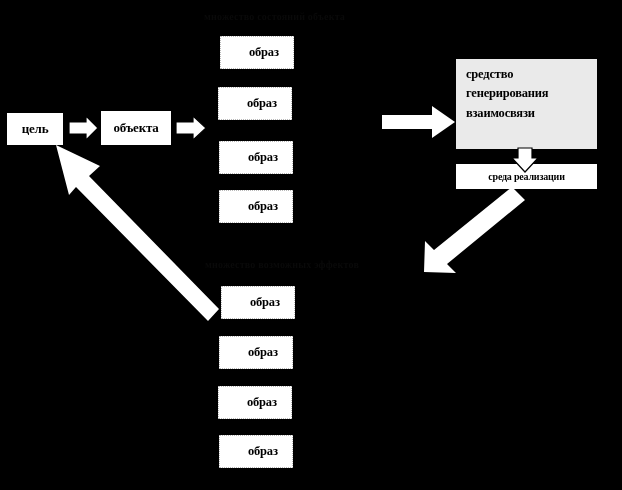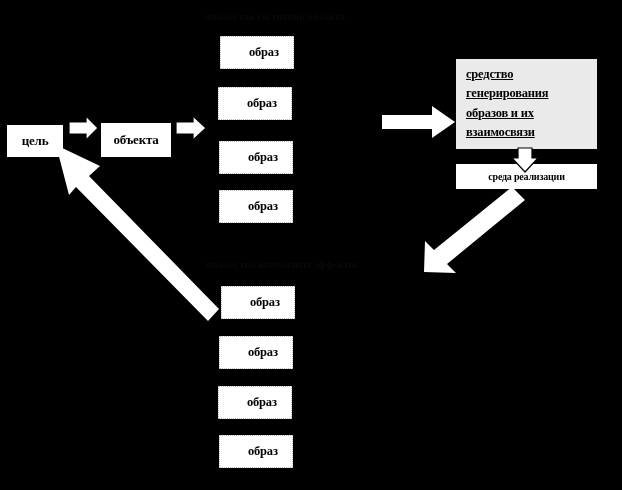--- a/index.html
+++ b/index.html
@@ -28,21 +28,20 @@
     color: #000000;
     font-weight: bold;
     font-size: 13px;
     line-height: 1.15;
     letter-spacing: -0.2px;
   }
 
   
   .box-plain {
     border: 1px solid #000000;
-    margin-top: 12px;
   }
 
   
   .box-obraz {
     background: #ffffff;
     border: 1px dotted #b9b9b9;
     font-size: 12.5px;
     justify-content: flex-start;
     padding-left: 28px;
   }
@@ -121,24 +120,23 @@
   <div class="box box-obraz" style="left:219px; top:336px; width:74px; height:33px;">
     <span>образ</span>
   </div>
   <div class="box box-obraz" style="left:218px; top:386px; width:74px; height:33px;">
     <span>образ</span>
   </div>
   <div class="box box-obraz" style="left:219px; top:435px; width:74px; height:33px;">
     <span>образ</span>
   </div>
 
-  <div class="box box-gray" style="left:455px; top:58px; width:143px; height:92px;text-decoration:underline;">
+  <div class="box box-gray" style="left:455px; top:58px; width:143px; height:92px;">
     <div>средство</div>
     <div>генерирования</div>
-    <div>образов и их</div>
     <div>взаимосвязи</div>
   </div>
 
   <div class="box box-env" style="left:455px; top:163px; width:143px; height:27px;">
     <span>среда реализации</span>
   </div>
 
   <svg id="arrows" viewBox="0 0 622 490">
 
     <polygon points="69,122 86,122 86,116 98,128 86,140 86,134 69,134" fill="#ffffff" stroke="#000000" stroke-width="1.2"></polygon>

